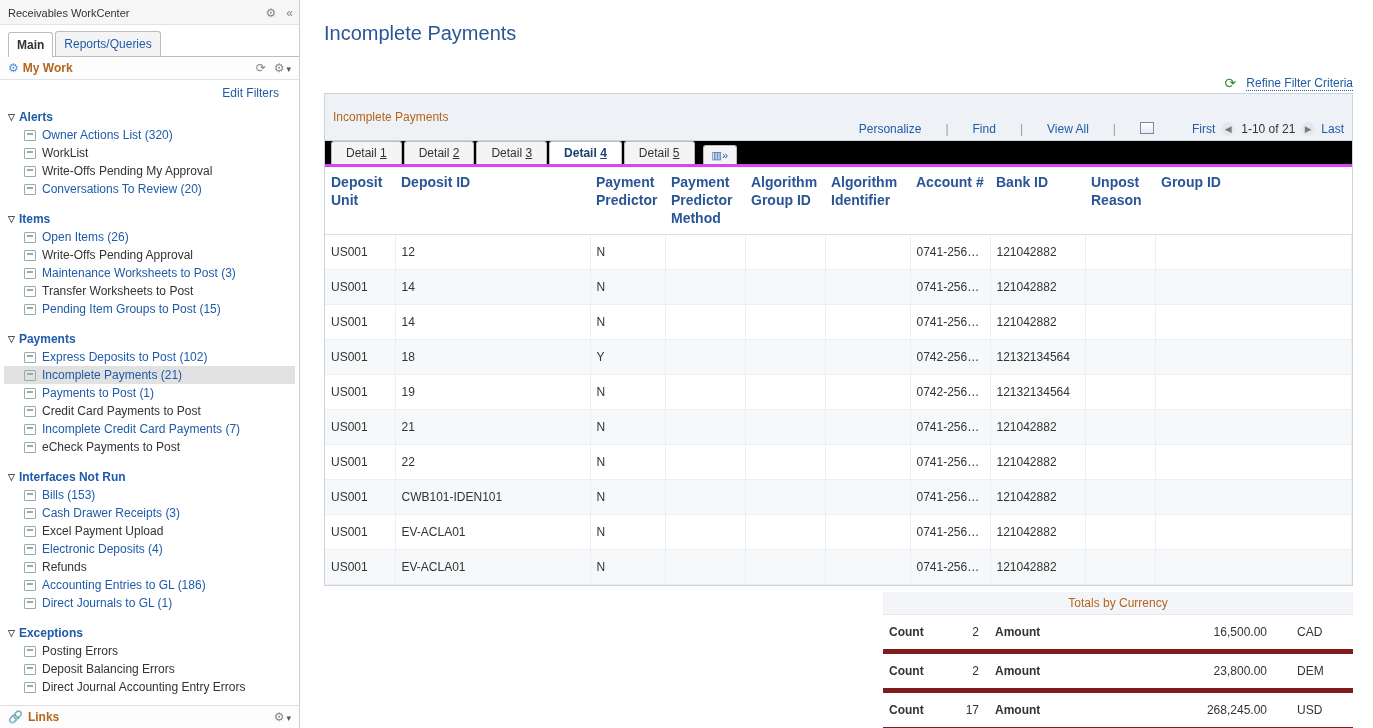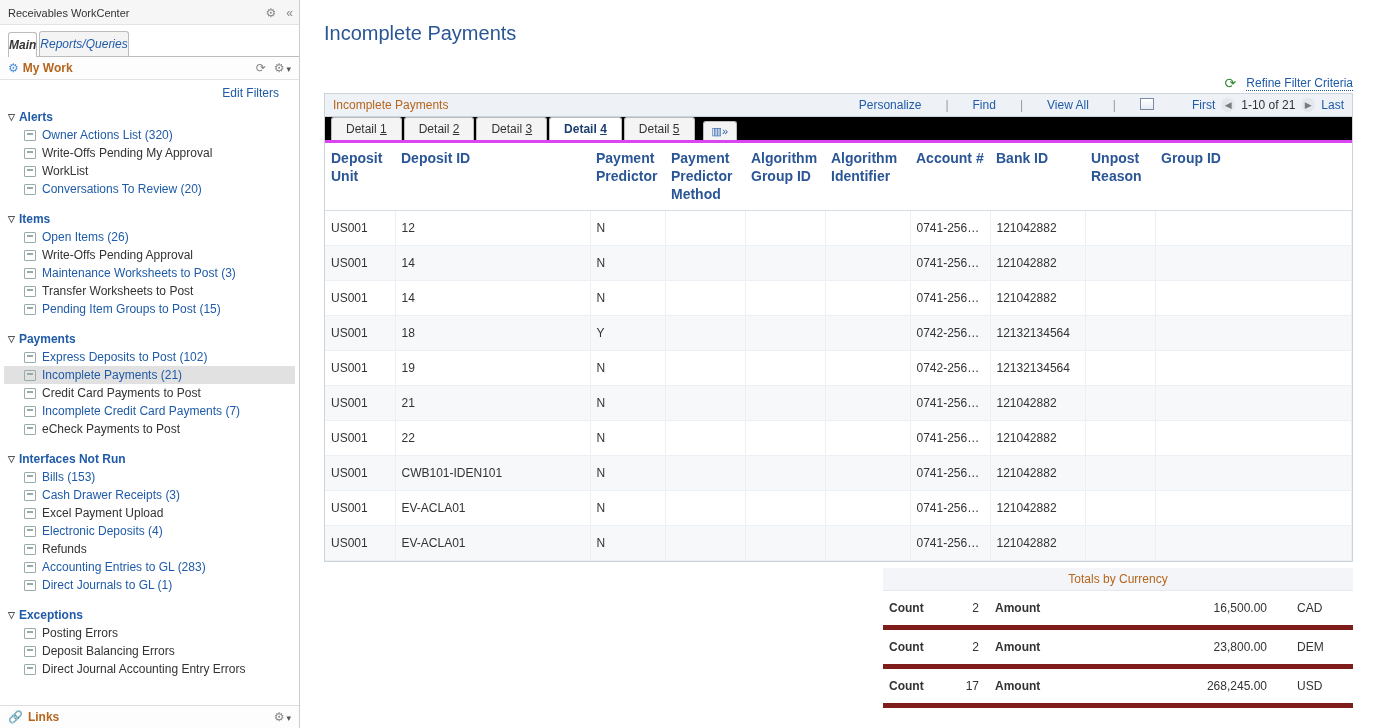--- a/index.html
+++ b/index.html
@@ -30,31 +30,30 @@
     background: #f6f6f6;
   }
   .sb-title { font-size: 11px; color: #333; }
   .sb-hicons { display:flex; gap:10px; align-items:center; color:#888; cursor:pointer;}
   .sb-tabs {
     display: flex;
     margin: 6px 0 0 8px;
     border-bottom: 1px solid #bcbcbc;
   }
   .sb-tab {
-    padding: 5px 0;
+    padding: 5px 8px;
     font-size: 12px;
     color: #1f5ba8;
     border: 1px solid #bcbcbc;
     border-bottom: none;
     background: #f4f4f4;
     border-top-left-radius: 3px;
     border-top-right-radius: 3px;
     margin-right: 2px;
     cursor: pointer;
-    font-style: italic;
   }
   .sb-tab.active {
     background: #fff;
     font-weight: bold;
     color: #333;
     position: relative;
     top: 1px;
   }
   .sb-section-head {
     display: flex;
@@ -118,21 +117,21 @@
   .refresh-icon { color:#2e8b2e; font-size:14px; cursor:pointer;}
   .refine-link { color:#1f5ba8; border-bottom:1px dotted #1f5ba8; text-decoration:none;text-align:center; }
   .grid-wrap { border:1px solid #cbd3db; }
   .grid-topbar {
     display:flex; justify-content:space-between; align-items:center;
     background:#eef2f6;
     padding:4px 8px;
     border-bottom:1px solid #cbd3db;
   }
   .grid-title { color:#b5651d; }
-  .grid-actions { display:flex; gap:24px; align-items:flex-start; color:#1f5ba8;}
+  .grid-actions { display:flex; gap:24px; align-items:flex-start; color:#1f5ba8;margin-top:24px;}
   .grid-actions .sep { color:#999;}
   .pager { display:flex; align-items:center; gap:6px; color:#333;}
   .pager .arrow { display:inline-flex; width:14px; height:14px; border-radius:50%; background:#e4e8ed; align-items:center; justify-content:center; font-size:9px; color:#7a7a7a; cursor:pointer;}
   .pager .first, .pager .last { color:#1f5ba8; cursor:pointer;}
   .zoom-icon { display:inline-block; width:14px; height:12px; border:1px solid #7a8aa0; background:linear-gradient(#fff,#e6ecf4); cursor:pointer;}
   .tabs-row {
     display:flex; align-items:flex-end;
     border-bottom:3px solid #d946ef;
     padding: 0 6px;
     background:#000000;
@@ -249,25 +248,25 @@
           <span class="caret">▽</span>
           <span>Alerts</span>
         </div>
         <ul class="nav-list">
           <li class="nav-item link">
             <span class="doc-icon"></span>
             <a>Owner Actions List (320)</a>
           </li>
           <li class="nav-item dark">
             <span class="doc-icon"></span>
+            <span>WorkList</span>
+          </li>
+          <li class="nav-item dark">
+            <span class="doc-icon"></span>
             <span>Write-Offs Pending My Approval</span>
-          </li>
-          <li class="nav-item dark">
-            <span class="doc-icon"></span>
-            <span>WorkList</span>
           </li>
           <li class="nav-item link">
             <span class="doc-icon"></span>
             <a>Conversations To Review (20)</a>
           </li>
         </ul>
       </div>
       <div class="nav-section">
         <div class="nav-heading">
           <span class="caret">▽</span>
@@ -303,20 +302,24 @@
         </div>
         <ul class="nav-list">
           <li class="nav-item link">
             <span class="doc-icon"></span>
             <a>Express Deposits to Post (102)</a>
           </li>
           <li class="nav-item link selected">
             <span class="doc-icon"></span>
             <a>Incomplete Payments (21)</a>
           </li>
+          <li class="nav-item link">
+            <span class="doc-icon"></span>
+            <a>Payments to Post (1)</a>
+          </li>
           <li class="nav-item dark">
             <span class="doc-icon"></span>
             <span>Credit Card Payments to Post</span>
           </li>
           <li class="nav-item link">
             <span class="doc-icon"></span>
             <a>Incomplete Credit Card Payments (7)</a>
           </li>
           <li class="nav-item dark">
             <span class="doc-icon"></span>
@@ -345,21 +348,21 @@
           <li class="nav-item link">
             <span class="doc-icon"></span>
             <a>Electronic Deposits (4)</a>
           </li>
           <li class="nav-item dark">
             <span class="doc-icon"></span>
             <span>Refunds</span>
           </li>
           <li class="nav-item link">
             <span class="doc-icon"></span>
-            <a>Accounting Entries to GL (283)</a>
+            <a>Accounting Entries to GL (186)</a>
           </li>
           <li class="nav-item link">
             <span class="doc-icon"></span>
             <a>Direct Journals to GL (1)</a>
           </li>
         </ul>
       </div>
       <div class="nav-section">
         <div class="nav-heading">
           <span class="caret">▽</span>

